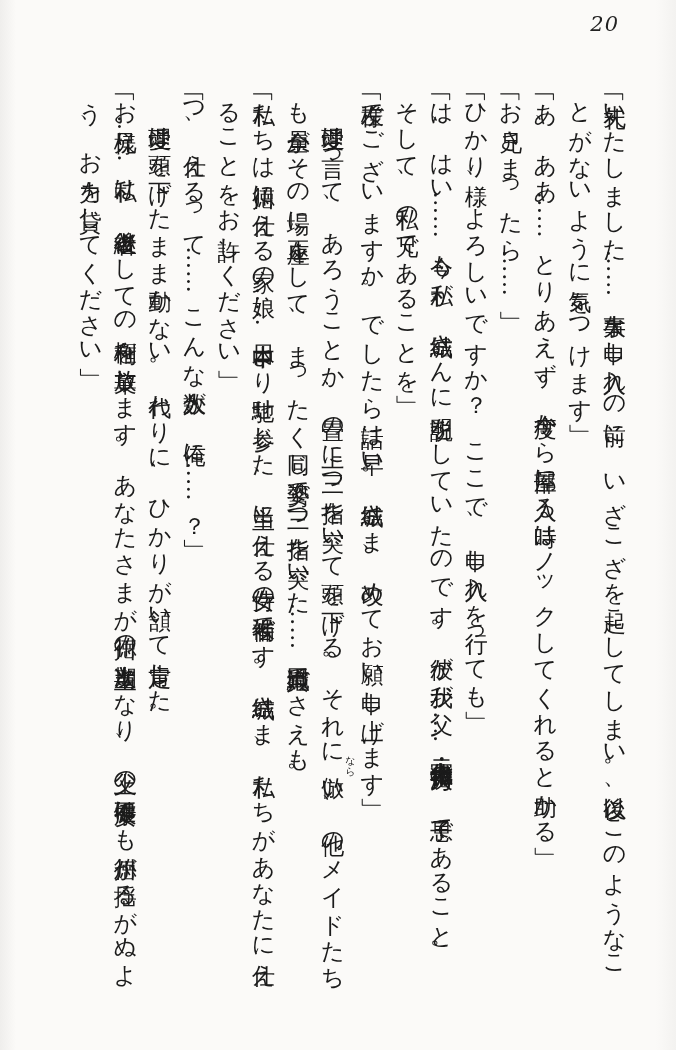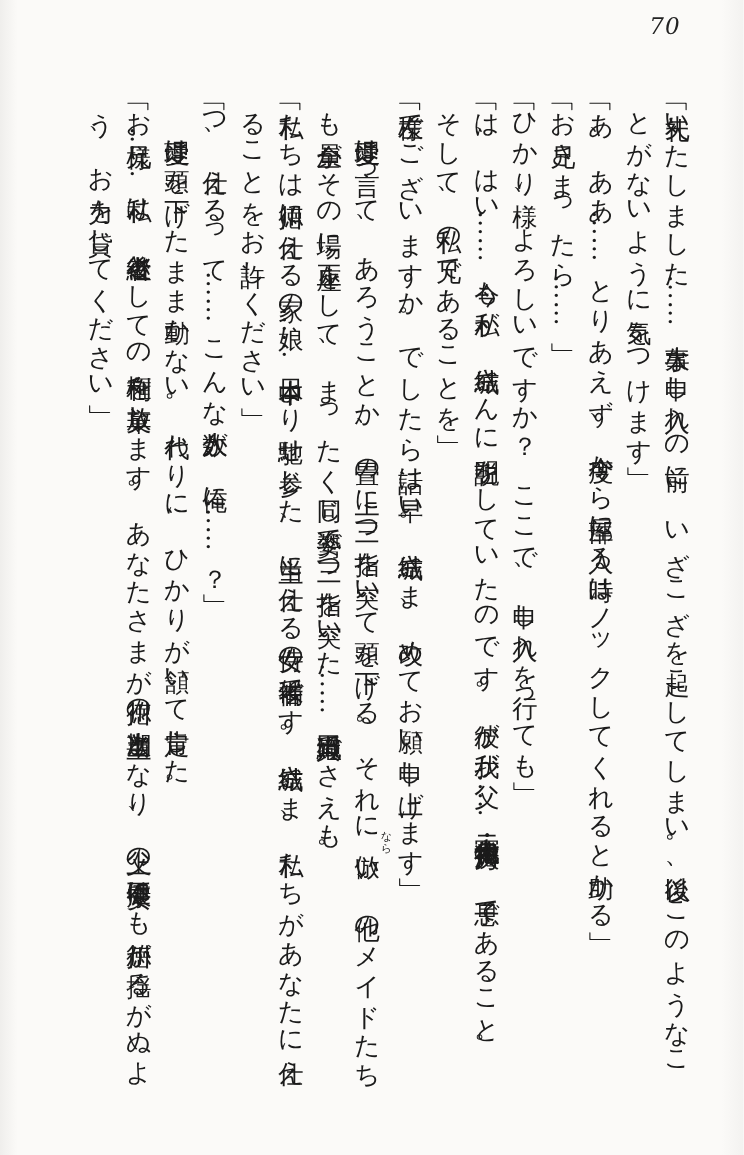--- a/index.html
+++ b/index.html
@@ -45,21 +45,21 @@
     font-size: 10px;
     letter-spacing: 0;
     font-family: "DejaVu Serif", "Liberation Serif", serif;
   }
 </style>
 </head>
 <body>
 
 <div class="page">
 
-  <div class="page-number">70</div>
+  <div class="page-number">20</div>
 
   <div class="text-block">
     <p>「失礼いたしました……大事な申し入れの前に、いざこざを起こしてしまい。以後、このようなことがないように気をつけます」</p>
     <p>「あ、ああ……とりあえず、今度から部屋に入る時はノックしてくれると助かる」</p>
     <p>「お兄さまったら……」</p>
     <p>「ひかり様、よろしいですか？　ここで、申し入れを行っても」</p>
     <p>「は、はい……今も私が、結城さんに説明をしていたのです。彼が我が父……二十七代将軍・徳川秀次の、息子であること。そして、私の兄であることを」</p>
     <p>「左様でございますか。でしたら話は早い。結城さま、改めてお願い申し上げます」</p>
     <p class="indent"><span>愛理は言って、あろうことか、畳の上に三つ指を突いて頭を下げる。それに</span><ruby><span>倣</span><rt>なら</rt></ruby><span>い、他のメイドたちも全員がその場に正座をして、まったく同じ姿勢で三つ指を突いた……織田真姫でさえも。</span></p>
     <p>「私たちは徳川に仕える家の娘……日本中より馳せ参じた、当主に仕える侍女の候補者です。結城さま、私たちがあなたに仕えることをお許しください」</p>

